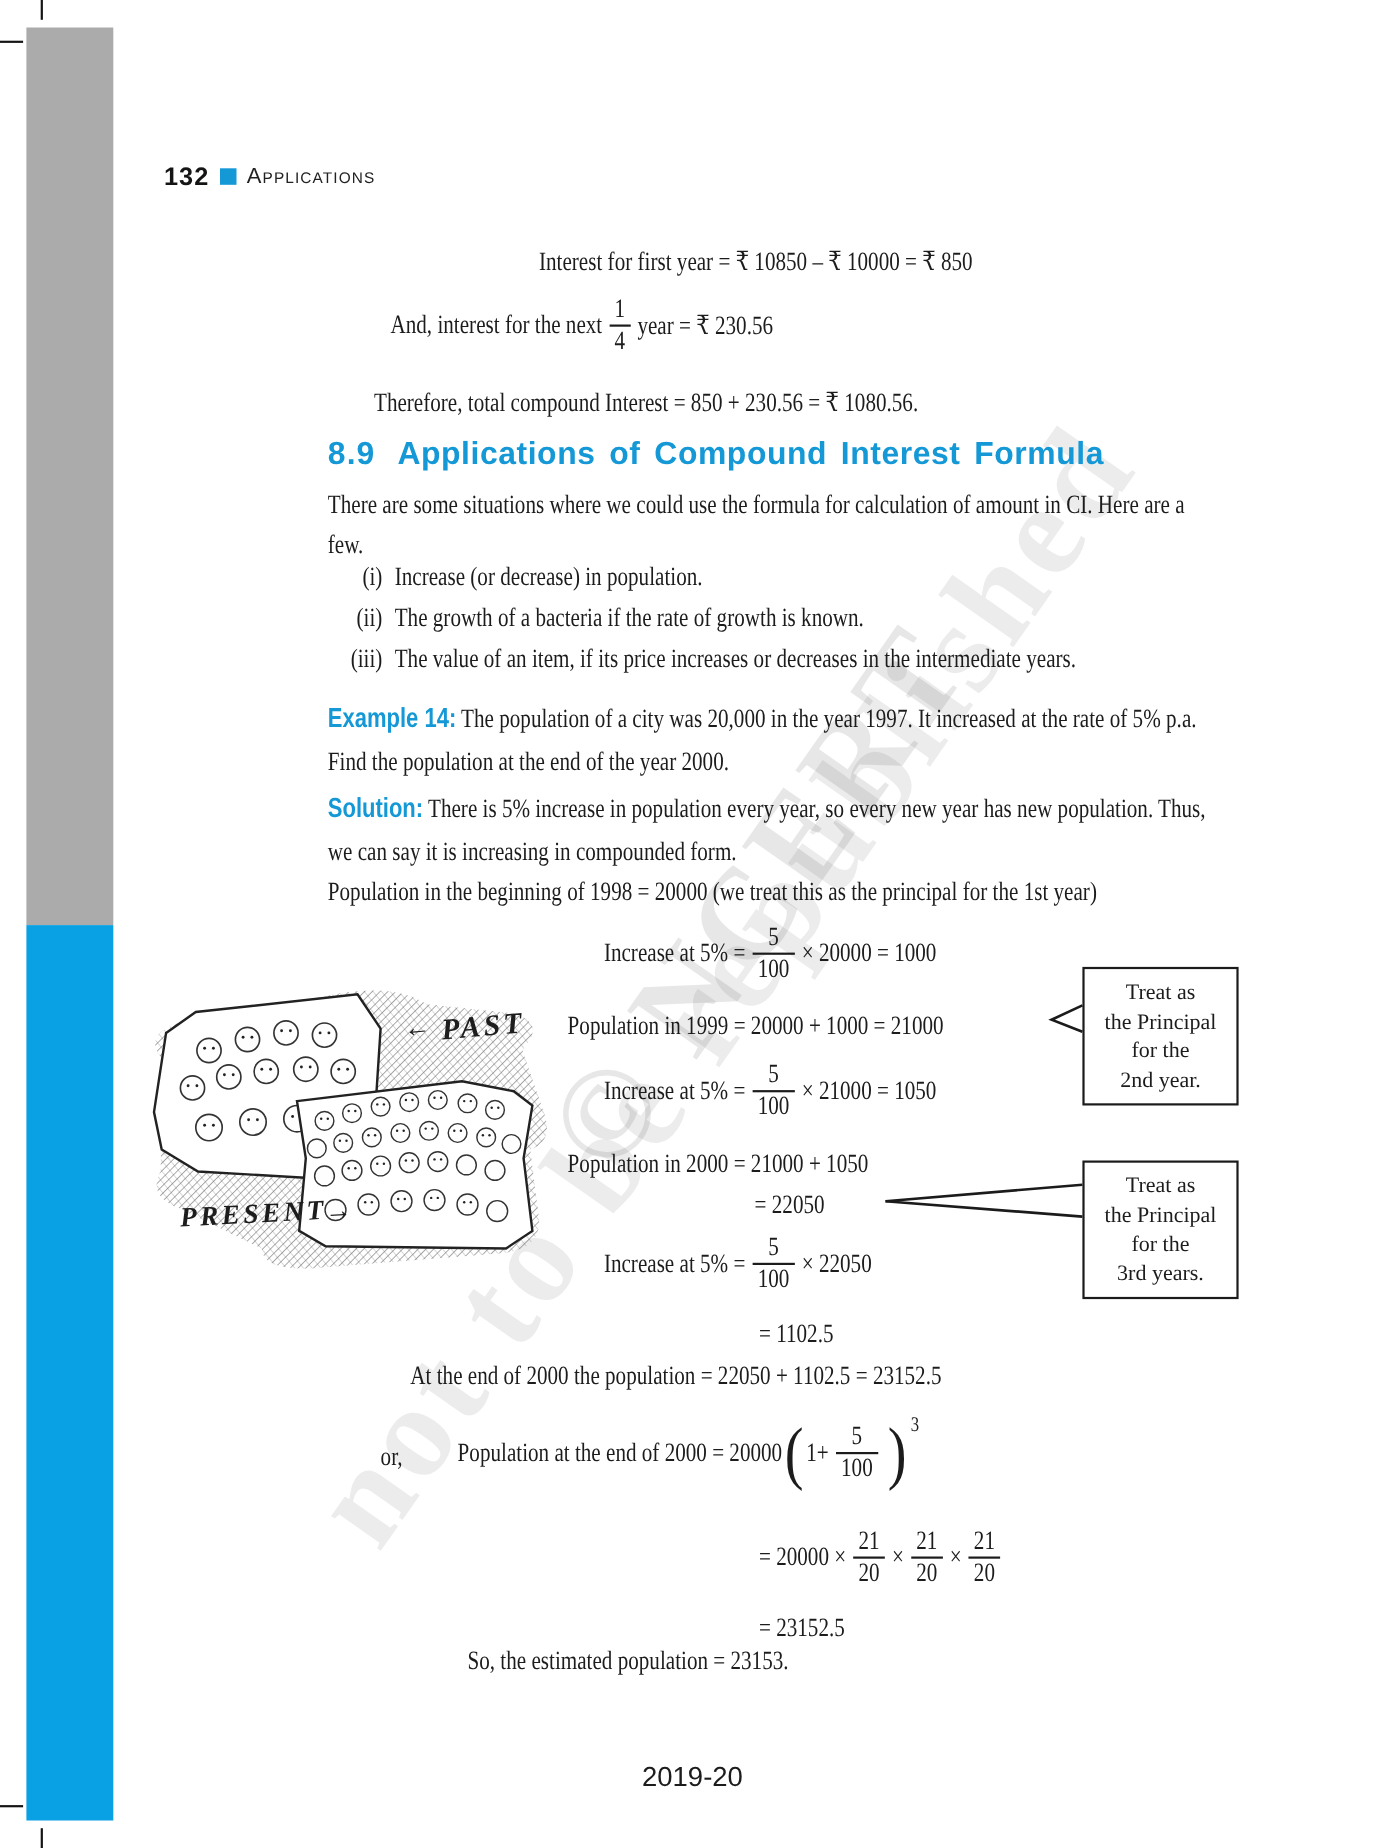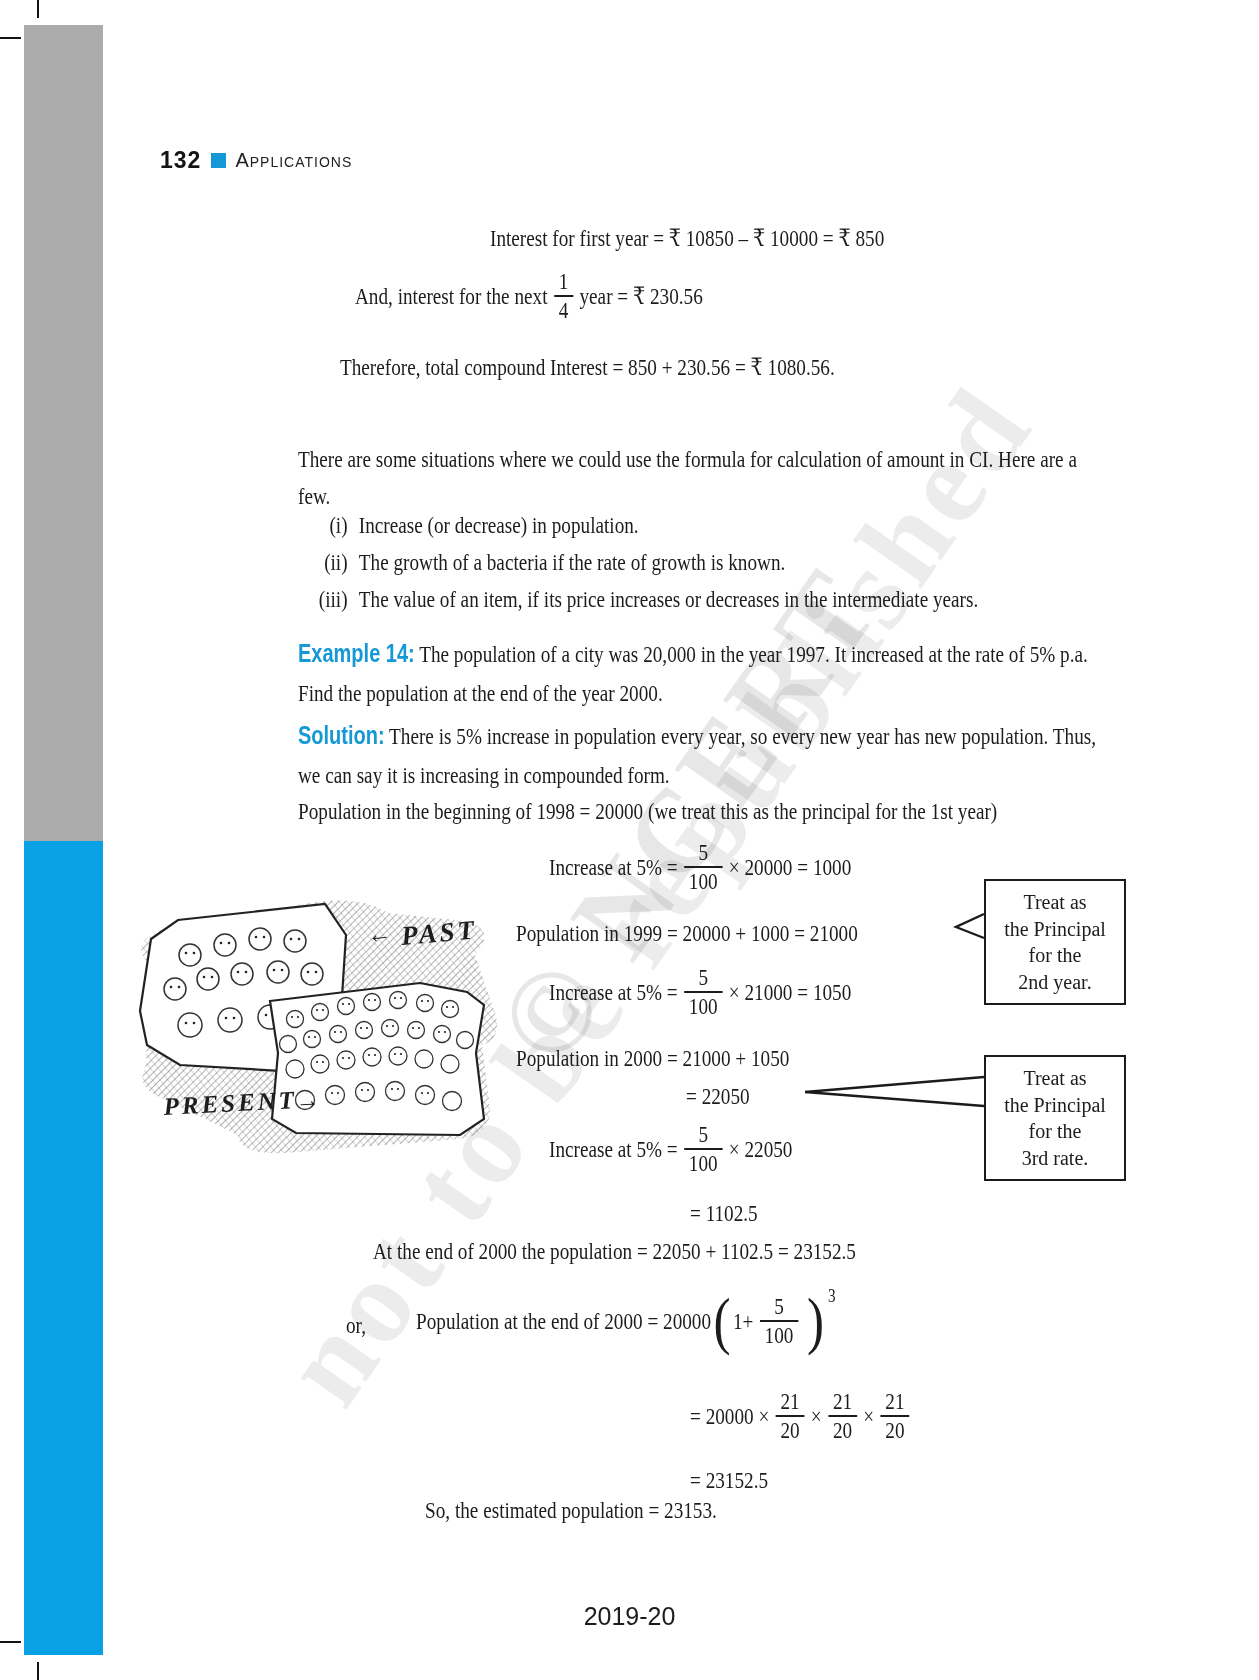--- a/index.html
+++ b/index.html
@@ -16,21 +16,21 @@
          font-size:24px;transform:scaleX(0.8);transform-origin:0 50%;}
   .frac{display:inline-flex;flex-direction:column;align-items:center;text-align:center;
         margin:0 8px;line-height:1.12;}
   .frac .num{padding:0 6px;}
   .frac .den{border-top:2px solid #1c1c1c;padding:0 6px;}
   .bigparen{font-size:64px;font-weight:400;line-height:0.95;margin:0 3px;}
   .exp{font-size:19px;align-self:flex-start;margin-top:2px;margin-left:2px;}
   .crop{position:absolute;background:#141414;}
   .sidebar-gray{position:absolute;left:24px;top:25px;width:79px;height:816px;background:#ababab;}
   .sidebar-blue{position:absolute;left:24px;top:841px;width:79px;height:814px;background:#09a0e4;}
-  .hdr{position:absolute;left:160px;top:147px;display:flex;align-items:center;
+  .hdr{position:absolute;left:149px;top:147px;display:flex;align-items:center;
        font-family:"Liberation Sans",sans-serif;}
   .hdr .num{font-size:23px;font-weight:700;color:#141414;letter-spacing:1px;}
   .hdr .sq{width:15px;height:15px;background:#1598d6;margin:0 9px 0 10px;}
   .hdr .subj{font-size:20px;font-variant:small-caps;letter-spacing:1px;color:#222;}
   .heading{position:absolute;left:298px;top:397px;display:flex;align-items:baseline;
            font-family:"Liberation Sans",sans-serif;font-weight:700;font-size:29px;color:#1598d6;}
   .heading .no{margin-right:20px;letter-spacing:1px;}
   .heading .tl{letter-spacing:0.5px;word-spacing:4px;}
   .bluelabel{font-family:"Liberation Sans",sans-serif;font-weight:700;color:#1598d6;font-size:25px;}
   .listrow{position:absolute;display:flex;white-space:nowrap;font-size:24px;
@@ -73,20 +73,24 @@
     <span>And, interest for the next</span>
     <span class="frac">
       <span class="num">1</span>
       <span class="den">4</span>
     </span>
     <span>year = ₹ 230.56</span>
   </div>
 
   <div class="line z1" style="left:340px;top:352px;">Therefore, total compound Interest = 850 + 230.56 = ₹ 1080.56.</div>
 
+  <div class="heading z1">
+    <span class="no">8.9</span>
+    <span class="tl">Applications of Compound Interest Formula</span>
+  </div>
 
   <div class="wrapblk z1" style="left:298px;top:441px;line-height:37px;">There are some situations where we could use the formula for calculation of amount in CI. Here are a few.</div>
 
   <div class="listrow z1" style="left:298px;top:512px;">
     <span class="mk">(i)</span>
     <span>Increase (or decrease) in population.</span>
   </div>
   <div class="listrow z1" style="left:298px;top:549px;">
     <span class="mk">(ii)</span>
     <span>The growth of a bacteria if the rate of growth is known.</span>
@@ -182,21 +186,21 @@
   <div class="callout z1" style="top:879px;">
     <div>Treat as</div>
     <div>the Principal</div>
     <div>for the</div>
     <div>2nd year.</div>
   </div>
   <div class="callout z1" style="top:1055px;">
     <div>Treat as</div>
     <div>the Principal</div>
     <div>for the</div>
-    <div>3rd rate.</div>
+    <div>3rd years.</div>
   </div>
 
   <svg class="abs z1" style="left:0;top:0;width:1259px;height:1680px;pointer-events:none;" viewBox="0 0 1259 1680">
     <polyline points="984,914 956,927 984,938" fill="none" stroke="#1b1b1b" stroke-width="2.4"></polyline>
     <line x1="805" y1="1092" x2="984" y2="1077" stroke="#1b1b1b" stroke-width="2.4"></line>
     <line x1="805" y1="1092" x2="984" y2="1106" stroke="#1b1b1b" stroke-width="2.4"></line>
   </svg>
 
   <svg class="abs z1" style="left:120px;top:893px;width:385px;height:265px;" viewBox="0 0 385 265">
     <defs>

